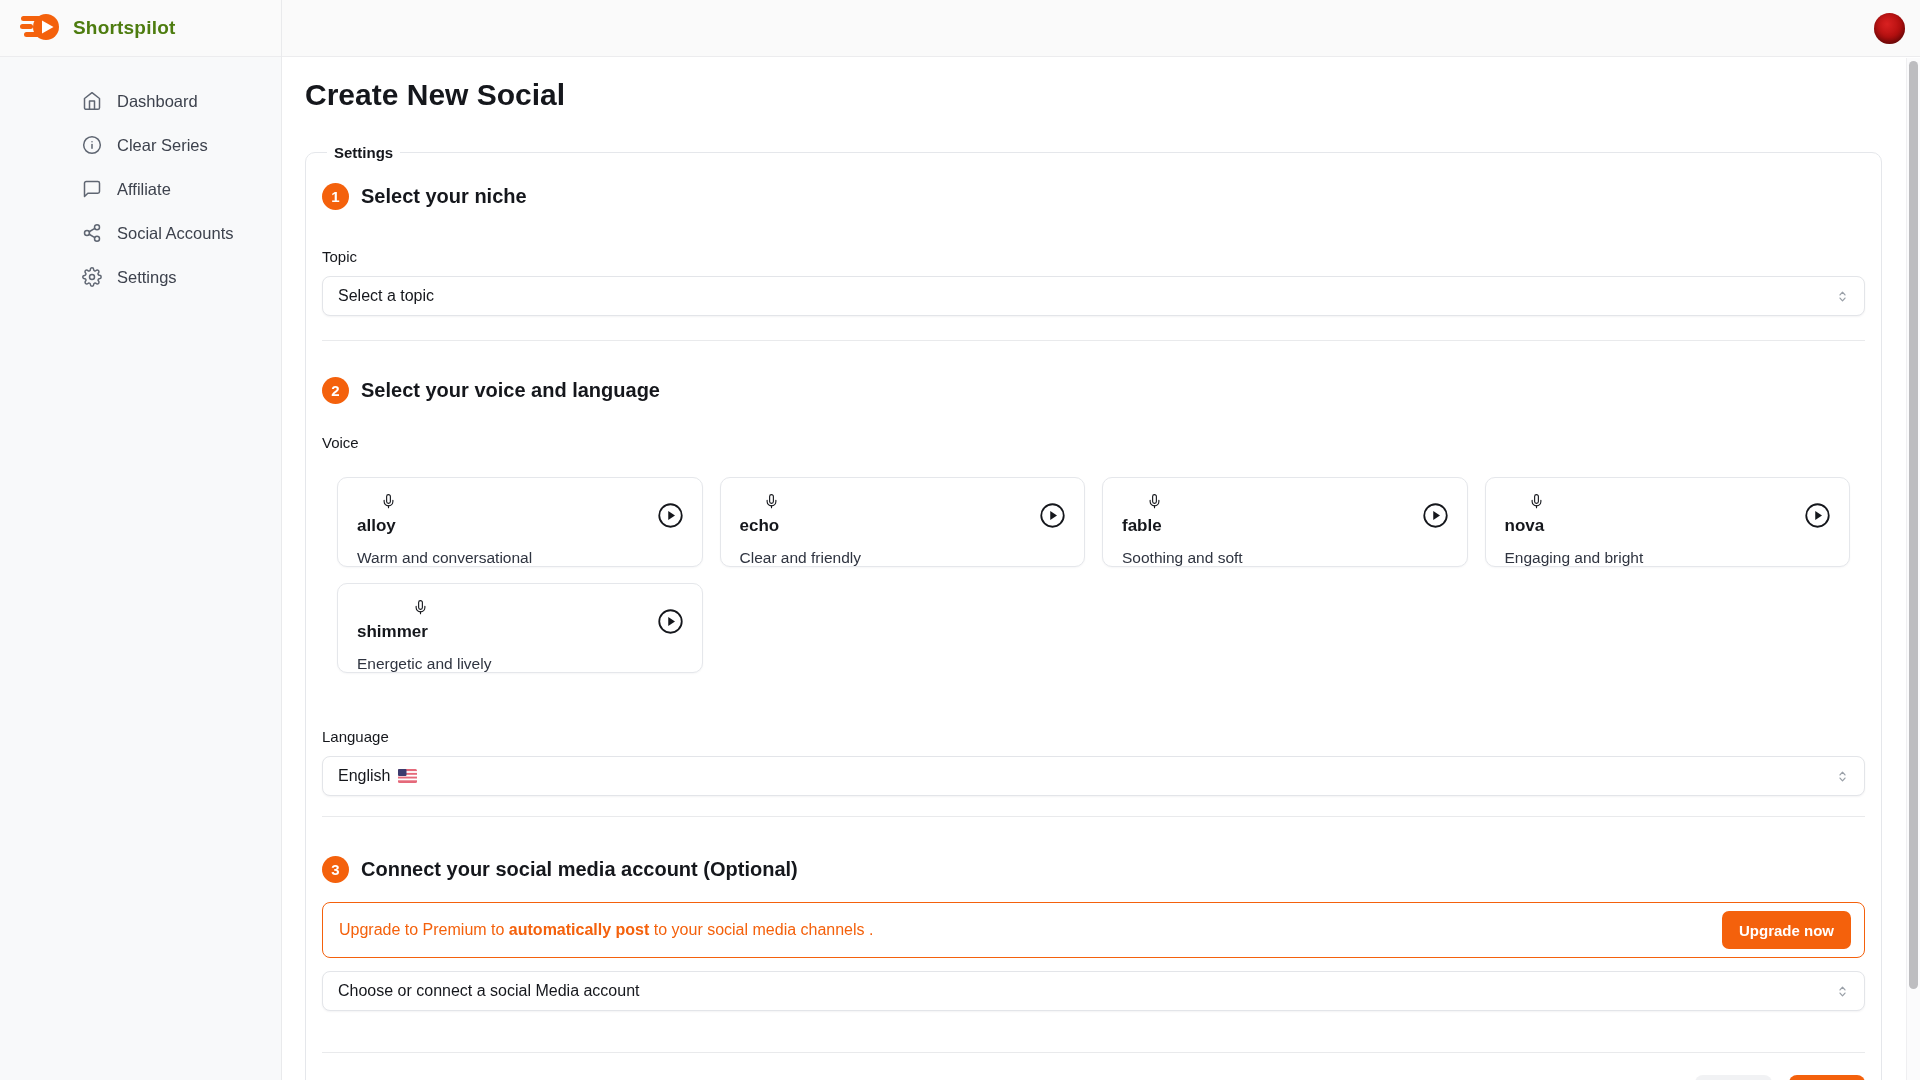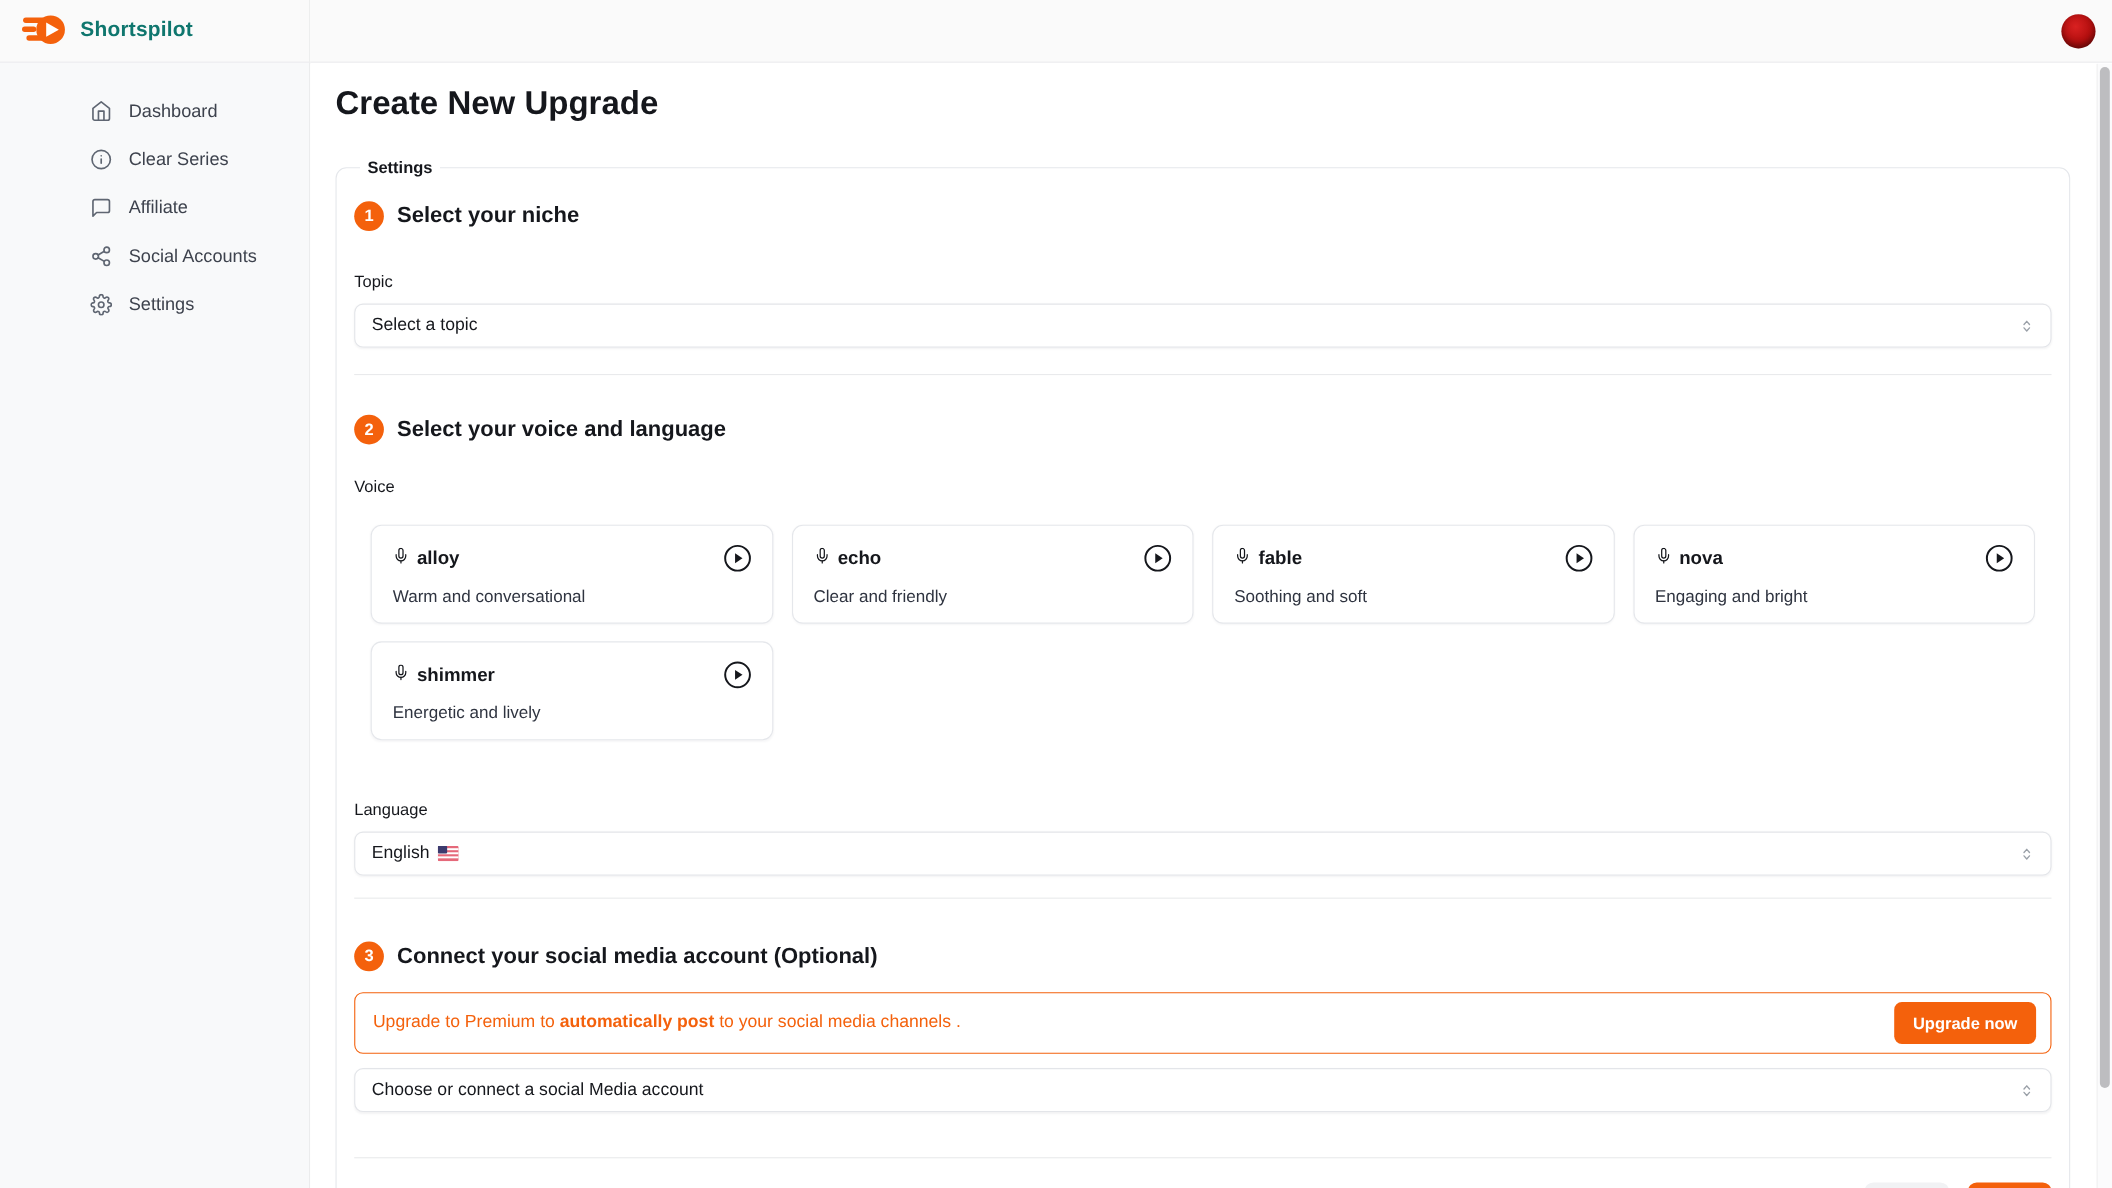--- a/index.html
+++ b/index.html
@@ -8,21 +8,21 @@
   body {
     width:1920px; height:1080px; overflow:hidden; position:relative;
     font-family:"Liberation Sans", sans-serif; background:#ffffff; color:var(--text);
   }
 
   
   .sidebar { position:absolute; left:0; top:0; width:282px; height:1080px;
     background:#f8f9fa; border-right:1px solid #e9eaec; }
   .sidebar-header { height:57px; display:flex; align-items:center; gap:13px;
     padding-left:20px; border-bottom:1px solid #ececee; background:#fafafa; }
-  .brand-name { font-size:19px; font-weight:700; color:#0f766e; letter-spacing:.2px; }
+  .brand-name { font-size:19px; font-weight:700; color:#4d7c0f; letter-spacing:.2px; }
   .nav { padding-top:22px;padding-left:44px; }
   .nav-item { display:flex; align-items:center; gap:15px; height:44px;
     padding-left:38px; font-size:16.5px; color:#3d424d; cursor:pointer; }
   .nav-item svg { width:20px; height:20px; stroke:#5f6672; fill:none;
     stroke-width:1.8; stroke-linecap:round; stroke-linejoin:round; flex:0 0 auto; }
 
   
   .topbar { position:absolute; left:282px; top:0; width:1638px; height:57px;
     background:#fafafa; border-bottom:1px solid #ececee; }
   .avatar { position:absolute; right:15px; top:13px; width:31px; height:31px;
@@ -63,22 +63,22 @@
   .divider { border:none; border-top:1px solid #e9eaec; margin:0; }
   .div-1 { margin-top:24px; } .div-2 { margin-top:20px; }
   .div-3 { margin-top:41px; }
 
   .voice-grid { display:grid; grid-template-columns:repeat(4,1fr); gap:16px 17px;
     margin:26px 15px 0 15px; }
   .voice-card { height:90px; border:1px solid var(--border); border-radius:10px;
     background:#fff; padding:16px 18px 0 19px; cursor:pointer;
     box-shadow:0 1px 2px rgba(16,24,40,.04); }
   .voice-top { display:flex; align-items:center; justify-content:space-between; }
-  .voice-name { display:flex; align-items:flex-start; gap:7px; font-size:17px;
-    font-weight:700; color:#15171c; }
+  .voice-name { display:flex; align-items:flex-end; gap:7px; font-size:17px;
+    font-weight:700; color:#15171c;flex-direction:column; }
   .voice-name svg { width:15px; height:15px; stroke:#15171c; fill:none;
     stroke-width:1.8; stroke-linecap:round; stroke-linejoin:round; }
   .play-button { width:27px; height:27px; padding:0; border:none; background:none;
     cursor:pointer; }
   .play-button svg { width:27px; height:27px; stroke:#15171c; fill:none;
     stroke-width:1.6; stroke-linecap:round; stroke-linejoin:round; display:block; }
   .play-button polygon { fill:#15171c; stroke:none; }
   .voice-desc { margin-top:13px; font-size:15.5px; color:#2f3440; }
 
   .flag { width:19px; height:14px; border-radius:2px; display:inline-block; }
@@ -170,21 +170,21 @@
       <span>Settings</span>
     </div>
   </nav>
 </aside>
 
 <header class="topbar">
   <div class="avatar"></div>
 </header>
 
 <main class="main">
-  <h1 class="page-title">Create New Upgrade</h1>
+  <h1 class="page-title">Create New Social</h1>
 
   <fieldset class="settings-fieldset">
     <legend class="settings-legend">Settings</legend>
 
     <div class="step-header mt12">
       <div class="step-badge">1</div>
       <div class="step-title">Select your niche</div>
     </div>
 
     <div class="field-label label-topic">Topic</div>

